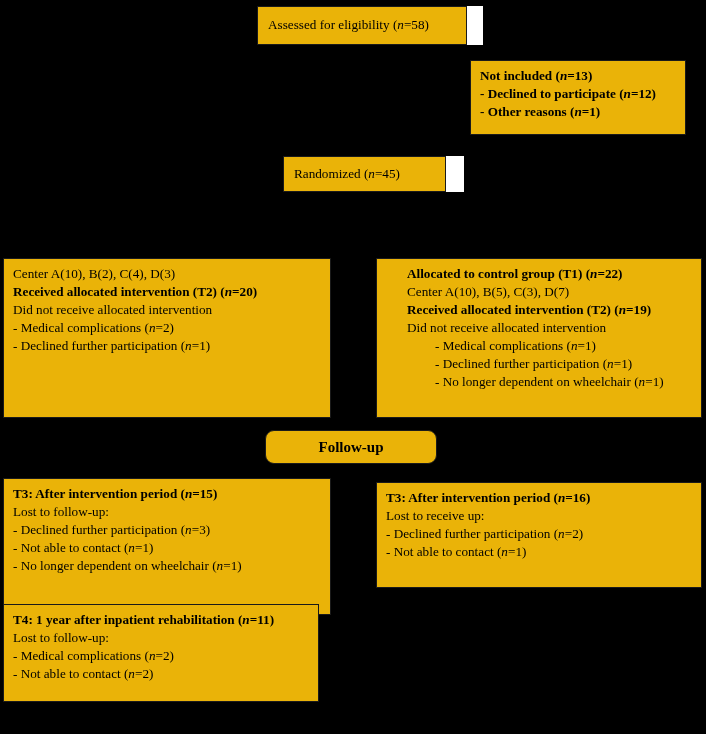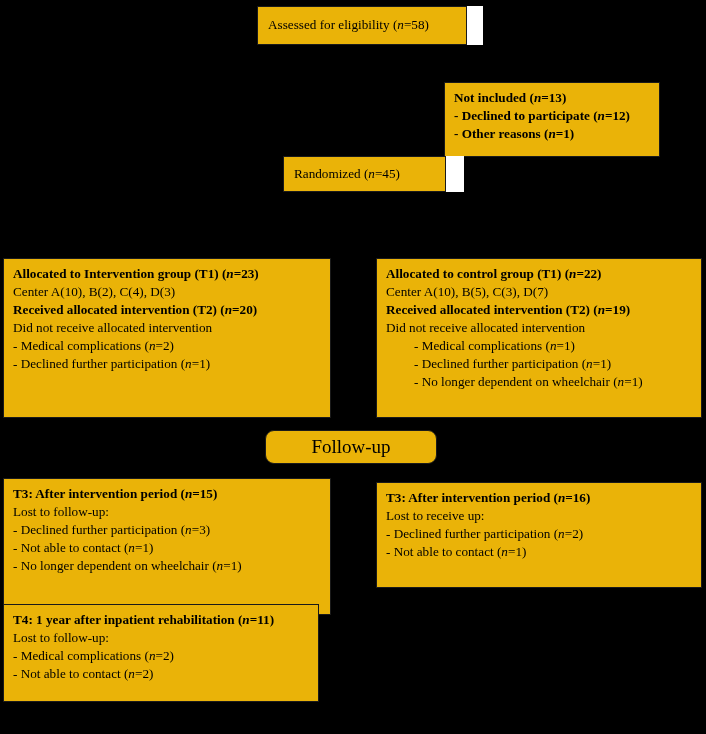--- a/index.html
+++ b/index.html
@@ -27,22 +27,22 @@
   .box .pad {
     padding: 6px 8px 6px 9px;
   }
   .line {
     white-space: nowrap;
   }
   .b { font-weight: bold; }
   .indent { padding-left: 28px; }
   .center-text {
     text-align: center;
-    font-weight: normal;
-    font-size: 19px;
+    font-weight: bold;
+    font-size: 15px;
   }
   .tab {
     position: absolute;
     background: #ffffff;
     box-sizing: border-box;
   }
   .rounded {
     border-radius: 9px;
   }
   .vcenter {
@@ -64,47 +64,46 @@
 
 <div id="diagram">
 
   <div class="box" style="left:257px; top:6px; width:210px; height:39px;">
     <div class="vmid">
       <span class="line">Assessed for eligibility (<i>n</i>=58)</span>
     </div>
   </div>
   <div class="tab" style="left:467px; top:6px; width:16px; height:39px;"></div>
 
-  <div class="box" style="left:444px; top:60px; width:216px; height:75px;margin-top:22px;">
+  <div class="box" style="left:470px; top:60px; width:216px; height:75px;">
     <div class="pad">
       <div class="line b">Not included (<i>n</i>=13)</div>
       <div class="line b">- Declined to participate (<i>n</i>=12)</div>
       <div class="line b">- Other reasons (<i>n</i>=1)</div>
     </div>
   </div>
 
   <div class="box" style="left:283px; top:156px; width:163px; height:36px;">
     <div class="vmid">
       <span class="line">Randomized (<i>n</i>=45)</span>
     </div>
   </div>
   <div class="tab" style="left:446px; top:156px; width:18px; height:36px;"></div>
 
   <div class="box" style="left:3px; top:258px; width:328px; height:160px;">
     <div class="pad">
-      <div class="line b">Allocated to Intervention group (T1) (<i>n</i>=23)</div>
       <div class="line">Center A(10), B(2), C(4), D(3)</div>
       <div class="line b">Received allocated intervention (T2) (<i>n</i>=20)</div>
       <div class="line">Did not receive allocated intervention</div>
       <div class="line">- Medical complications (<i>n</i>=2)</div>
       <div class="line">- Declined further participation (<i>n</i>=1)</div>
     </div>
   </div>
 
-  <div class="box" style="left:376px; top:258px; width:326px; height:160px;">
+  <div class="box" style="left:376px; top:258px; width:326px; height:160px;padding-left:21px;">
     <div class="pad">
       <div class="line b">Allocated to control group (T1) (<i>n</i>=22)</div>
       <div class="line">Center A(10), B(5), C(3), D(7)</div>
       <div class="line b">Received allocated intervention (T2) (<i>n</i>=19)</div>
       <div class="line">Did not receive allocated intervention</div>
       <div class="line indent">- Medical complications (<i>n</i>=1)</div>
       <div class="line indent">- Declined further participation (<i>n</i>=1)</div>
       <div class="line indent">- No longer dependent on wheelchair (<i>n</i>=1)</div>
     </div>
   </div>

